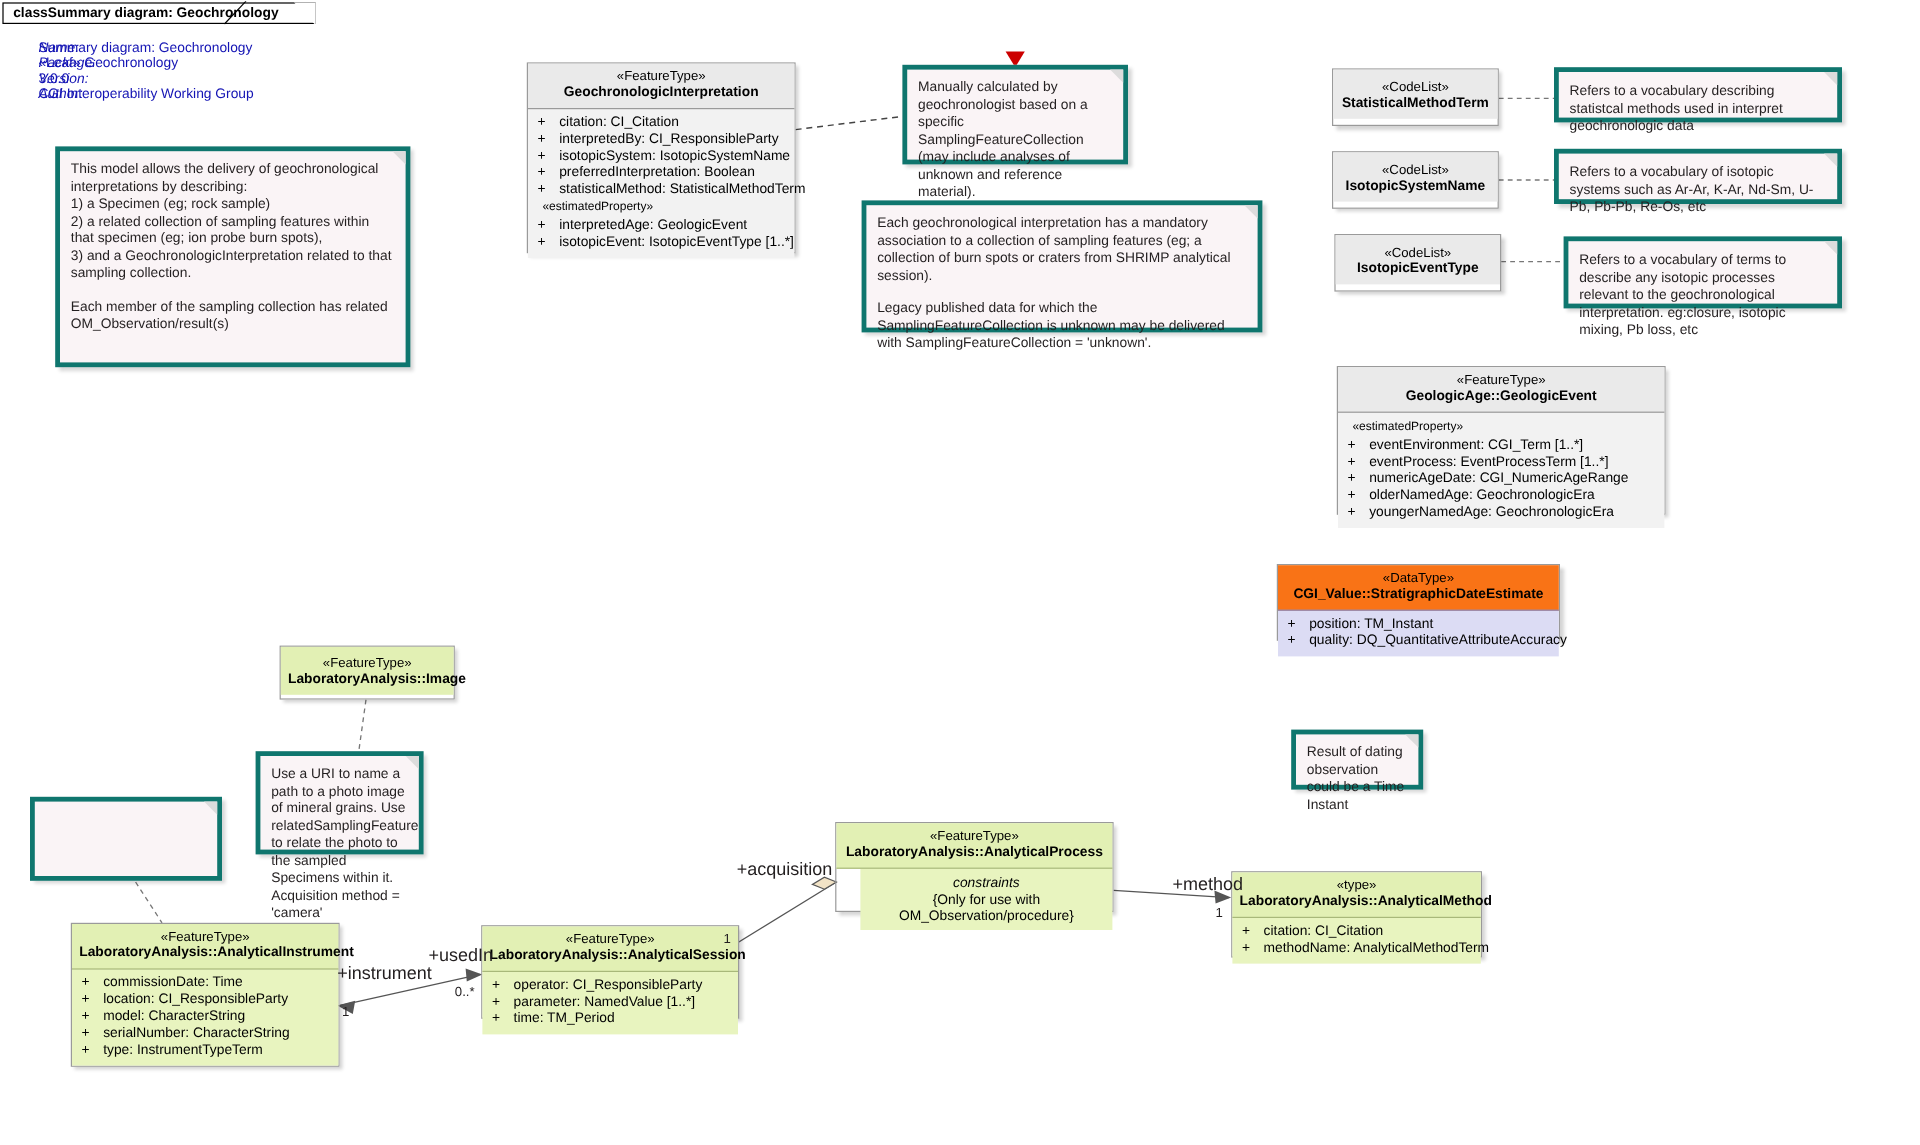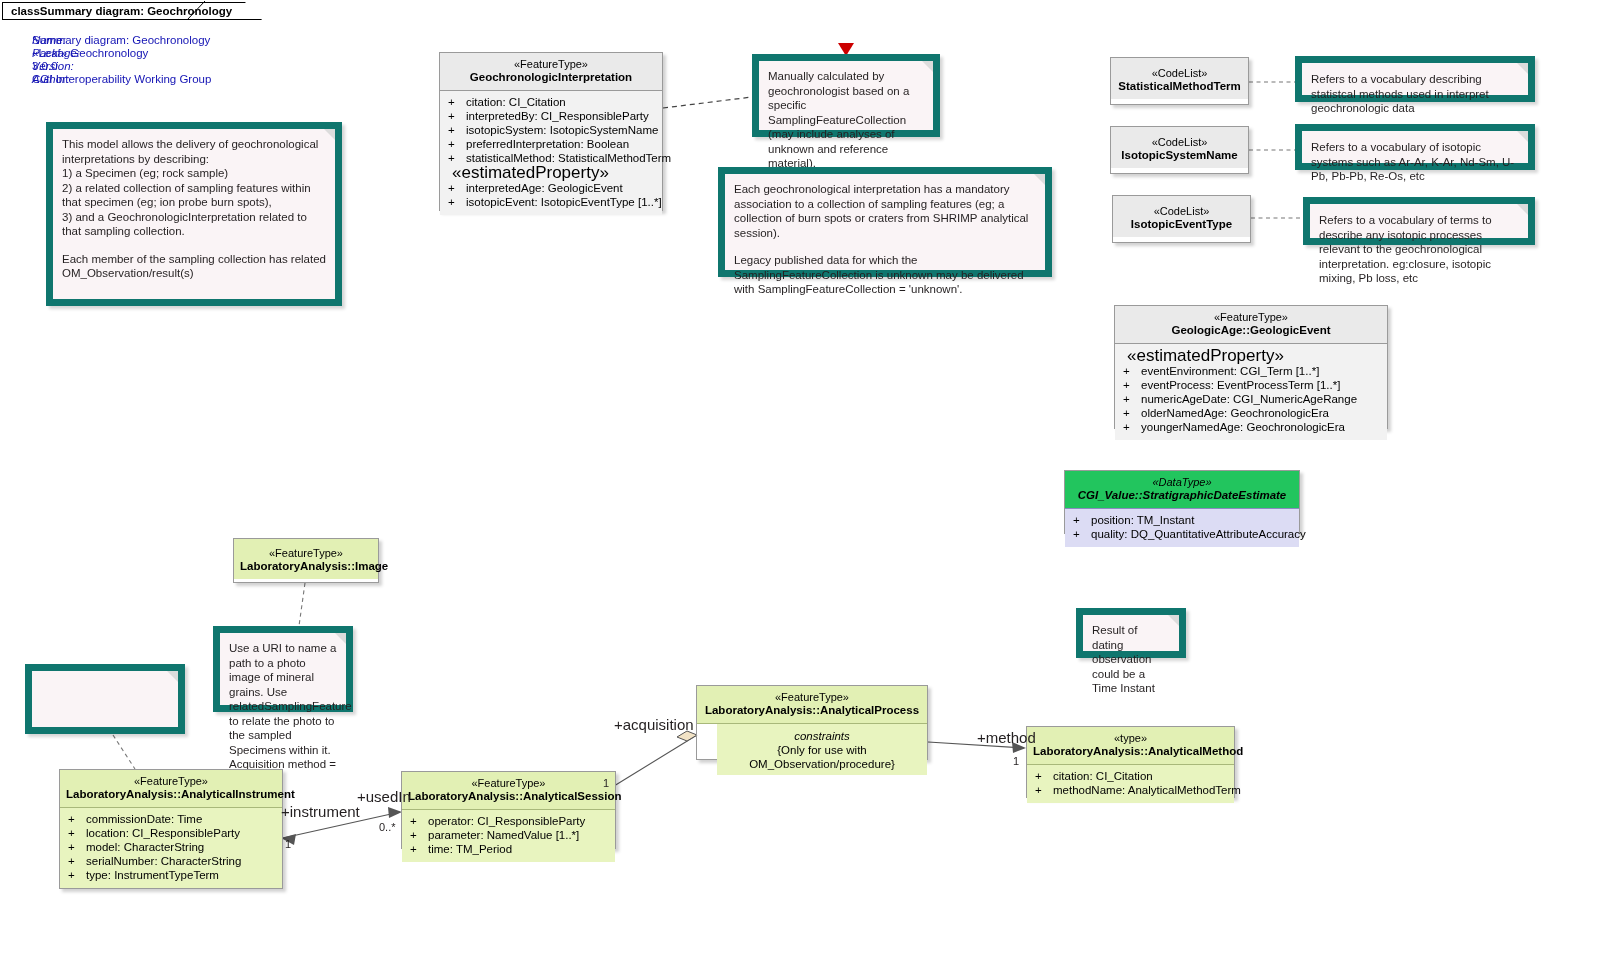--- a/index.html
+++ b/index.html
@@ -84,46 +84,46 @@
   .cls .body {
     box-sizing: border-box;
     padding: 4px 4px 6px 4px;
   }
   .cls .attr {
     display: flex;
     line-height: 14px;
     white-space: nowrap;
   }
   .cls .attr .vis { width: 18px; flex: 0 0 18px; text-align: left; padding-left: 4px; }
-  .cls .grp { padding-left: 8px; line-height: 16px; font-size: 17px; }
+  .cls .grp { padding-left: 8px; line-height: 16px; font-size: 10px; }
   .cls .constraint-block {
     box-sizing: border-box;
     text-align: center;
     padding: 5px 6px 4px 6px;
     line-height: 14px;
     margin-left: 20px;
   }
   .cls .constraint-title { font-style: italic; }
 
   
   .cls.gray .hdr { background: #eaeaea; }
   .cls.gray .body { background: #f2f2f2; }
   
   .cls.green .hdr { background: #e2f0b4; }
   .cls.green .body, .cls.green .constraint-block { background: #e8f4bf; }
   
-  .cls.lav .hdr { background: #22c55e; font-style: italic; }
+  .cls.lav .hdr { background: #f97316; }
   .cls.lav .body { background: #dcdcf4; }
 
   
   .note {
     position: absolute;
     box-sizing: border-box;
     background: #faf4f6;
-    border: 7px solid #0f766e;
+    border: 4px solid #0f766e;
     box-shadow: 3px 3px 3px rgba(0,0,0,0.16);
     font-size: 11.5px;
     line-height: 14.5px;
     color: #231f20;
     padding: 8px 9px 7px 9px;
   }
   .note .dogear {
     position: absolute;
     top: 0; right: 0;
     width: 0; height: 0;
@@ -294,21 +294,21 @@
     <div class="dogear"></div>
     <p>Refers to a vocabulary of isotopic systems such as Ar-Ar, K-Ar, Nd-Sm, U-Pb, Pb-Pb, Re-Os, etc</p>
   </div>
 
   <div class="cls gray" style="left:1112px; top:195px; width:139px; height:48px;">
     <div class="hdr noborder" style="padding-top:9px;">
       <div class="stereo">«CodeList»</div>
       <div class="cname">IsotopicEventType</div>
     </div>
   </div>
-  <div class="note" style="left:1303px; top:197px; width:232px; height:48px; padding-top:9px;">
+  <div class="note" style="left:1303px; top:197px; width:232px; height:60px; padding-top:9px;">
     <div class="dogear"></div>
     <p>Refers to a vocabulary of terms to describe any isotopic processes relevant to the geochronological interpretation. eg:closure, isotopic mixing, Pb loss, etc</p>
   </div>
 
   <div class="cls gray" style="left:1114px; top:305px; width:274px; height:124px;">
     <div class="hdr">
       <div class="stereo">«FeatureType»</div>
       <div class="cname">GeologicAge::GeologicEvent</div>
     </div>
     <div class="body">

